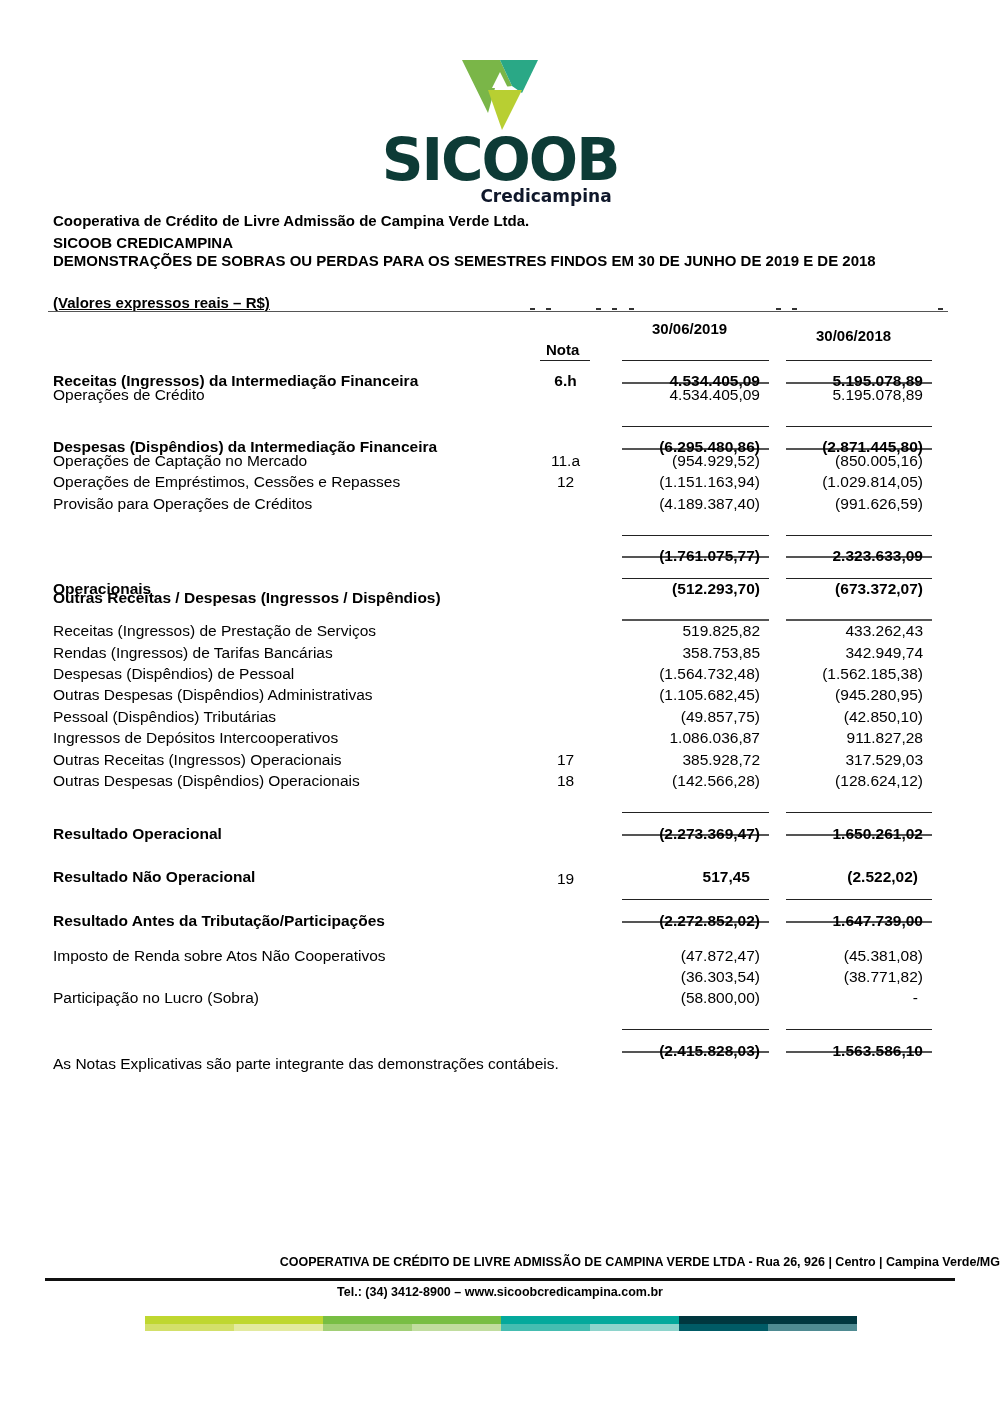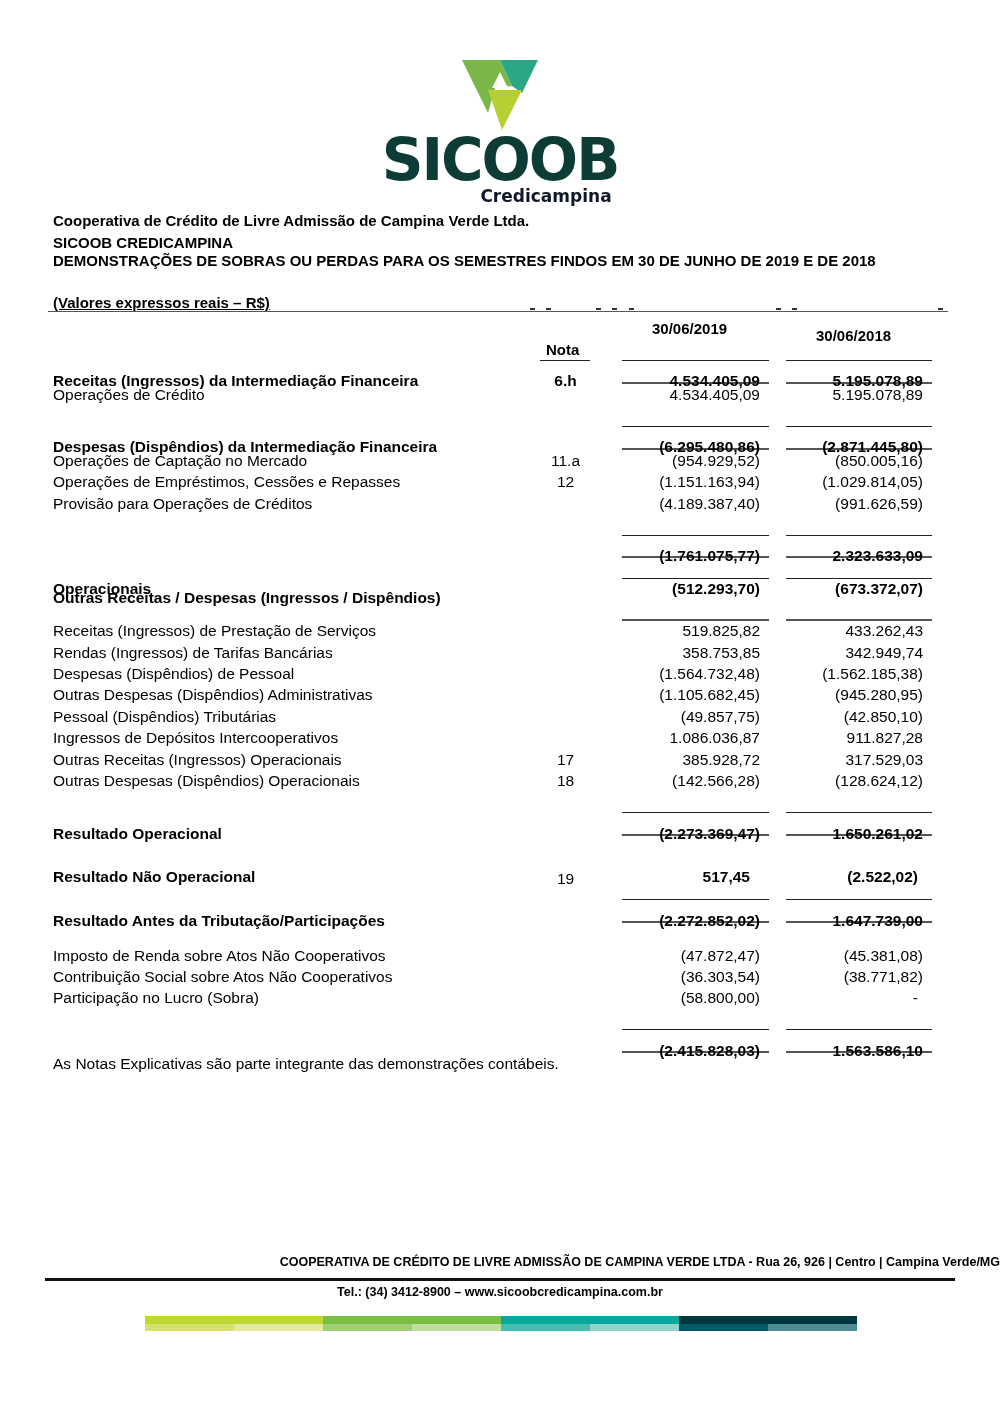--- a/index.html
+++ b/index.html
@@ -226,21 +226,20 @@
     <span class="v1">(2.272.852,02)</span>
     <span class="v2">1.647.739,00</span>
   </div>
 <div class="row" style="top:946px">
     <span class="lbl">Imposto de Renda sobre Atos Não Cooperativos</span>
     <span class="nota"></span>
     <span class="v1">(47.872,47)</span>
     <span class="v2">(45.381,08)</span>
   </div>
 <div class="row" style="top:967px">
-    <span class="lbl">Contribuição Social sobre Atos Não Cooperativos</span>
     <span class="nota"></span>
     <span class="v1">(36.303,54)</span>
     <span class="v2">(38.771,82)</span>
   </div>
 <div class="row" style="top:988px">
     <span class="lbl">Participação no Lucro (Sobra)</span>
     <span class="nota"></span>
     <span class="v1">(58.800,00)</span>
     <span class="v2" style="left:730px">-</span>
   </div>

